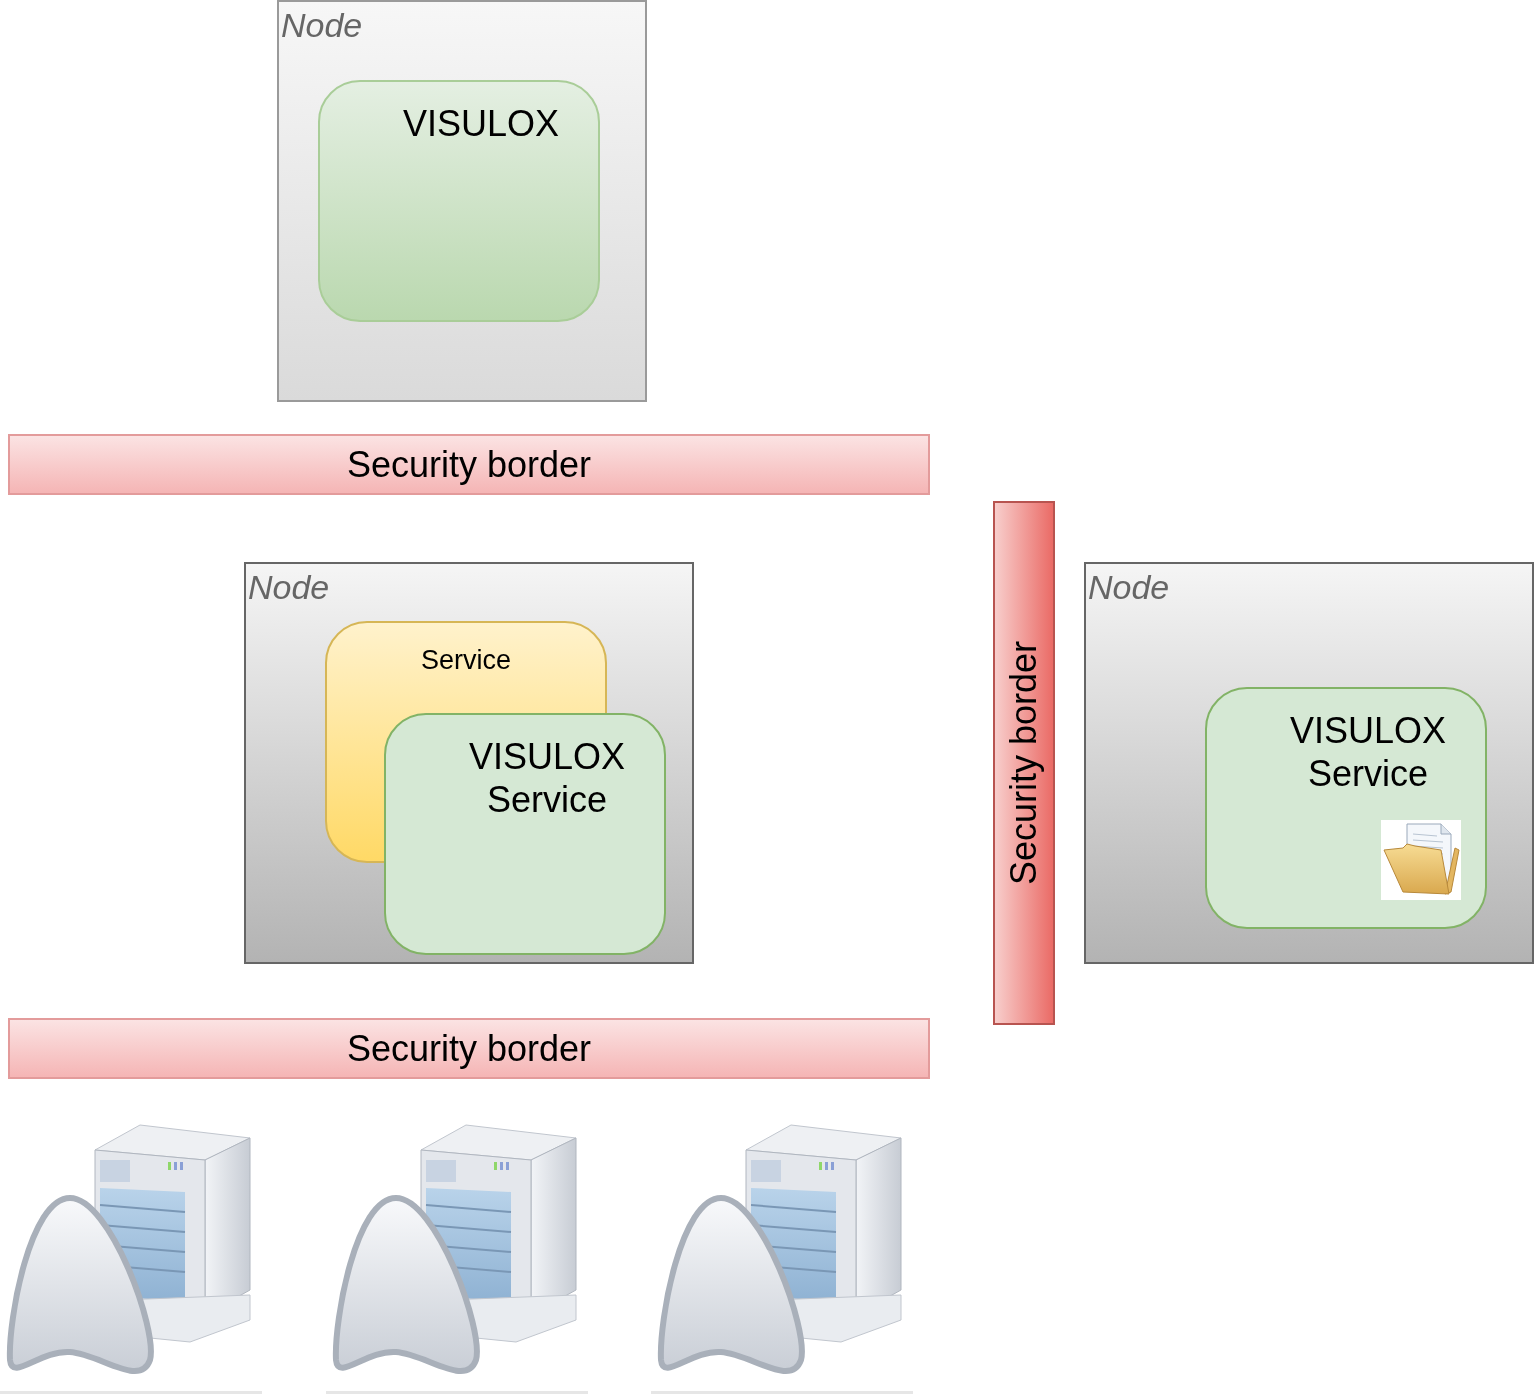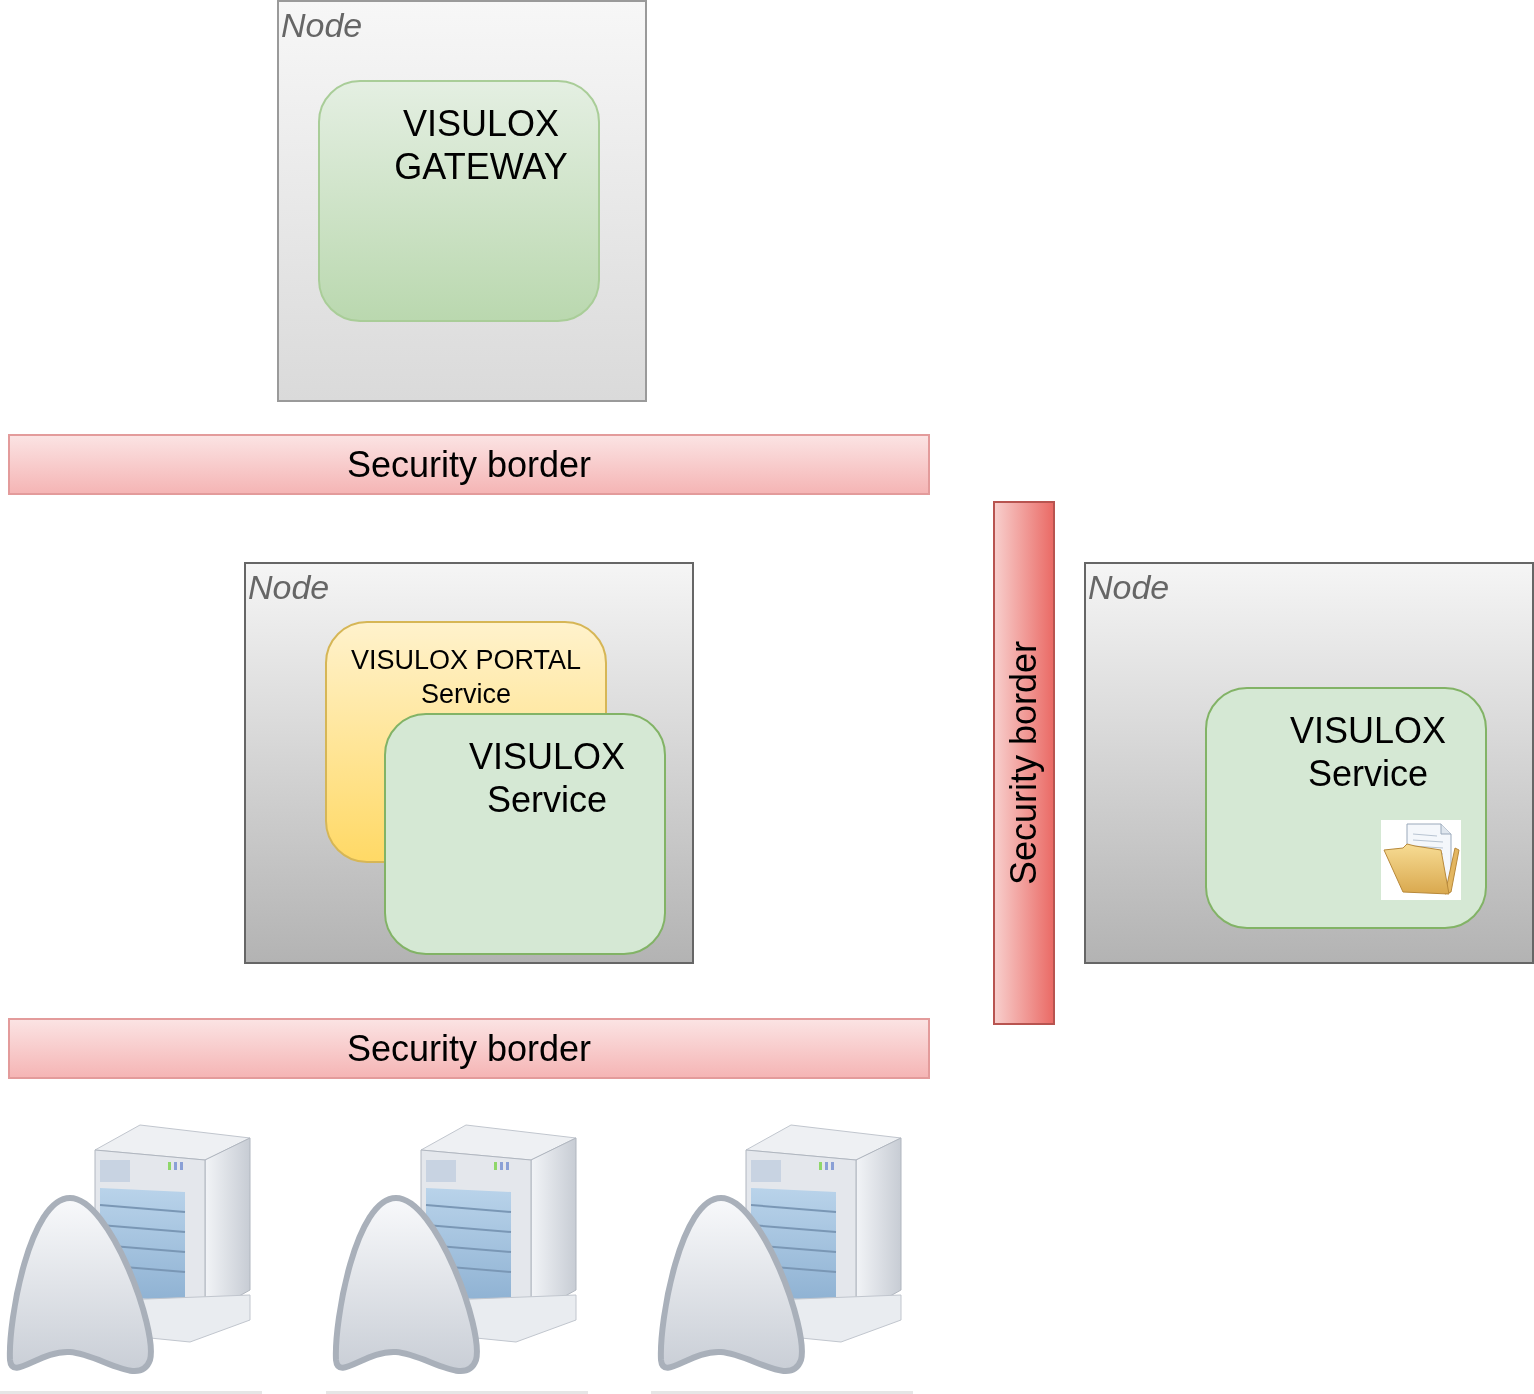--- a/index.html
+++ b/index.html
@@ -39,32 +39,30 @@
   .server { }
   .server-base { height: 3px; background: #e6e6e6; }
 </style>
 </head>
 <body>
 
 <div class="abs node light" style="left:277px; top:0px; width:370px; height:402px;">
   <span class="node-label">Node</span>
   <div class="abs green grad" style="left:39px; top:78px; width:282px; height:242px; padding-top:20px;">
     <div class="box-text">VISULOX</div>
-    <div class="box-text">GATEWAY</div>
   </div>
 </div>
 
 <div class="abs sec-h" style="left:8px; top:434px; width:922px; height:61px;">
   <span>Security border</span>
 </div>
 
 <div class="abs node" style="left:244px; top:562px; width:450px; height:402px;">
   <span class="node-label">Node</span>
   <div class="abs yellow" style="left:79px; top:57px; width:282px; height:242px; padding-top:20px;">
-    <div class="box-text small">VISULOX PORTAL</div>
     <div class="box-text small">Service</div>
   </div>
   <div class="abs green" style="left:138px; top:149px; width:282px; height:242px; padding-top:20px;">
     <div class="box-text">VISULOX</div>
     <div class="box-text">Service</div>
   </div>
 </div>
 
 <div class="abs sec-v" style="left:993px; top:501px; width:62px; height:524px;">
   <span class="sec-v-text">Security border</span>

